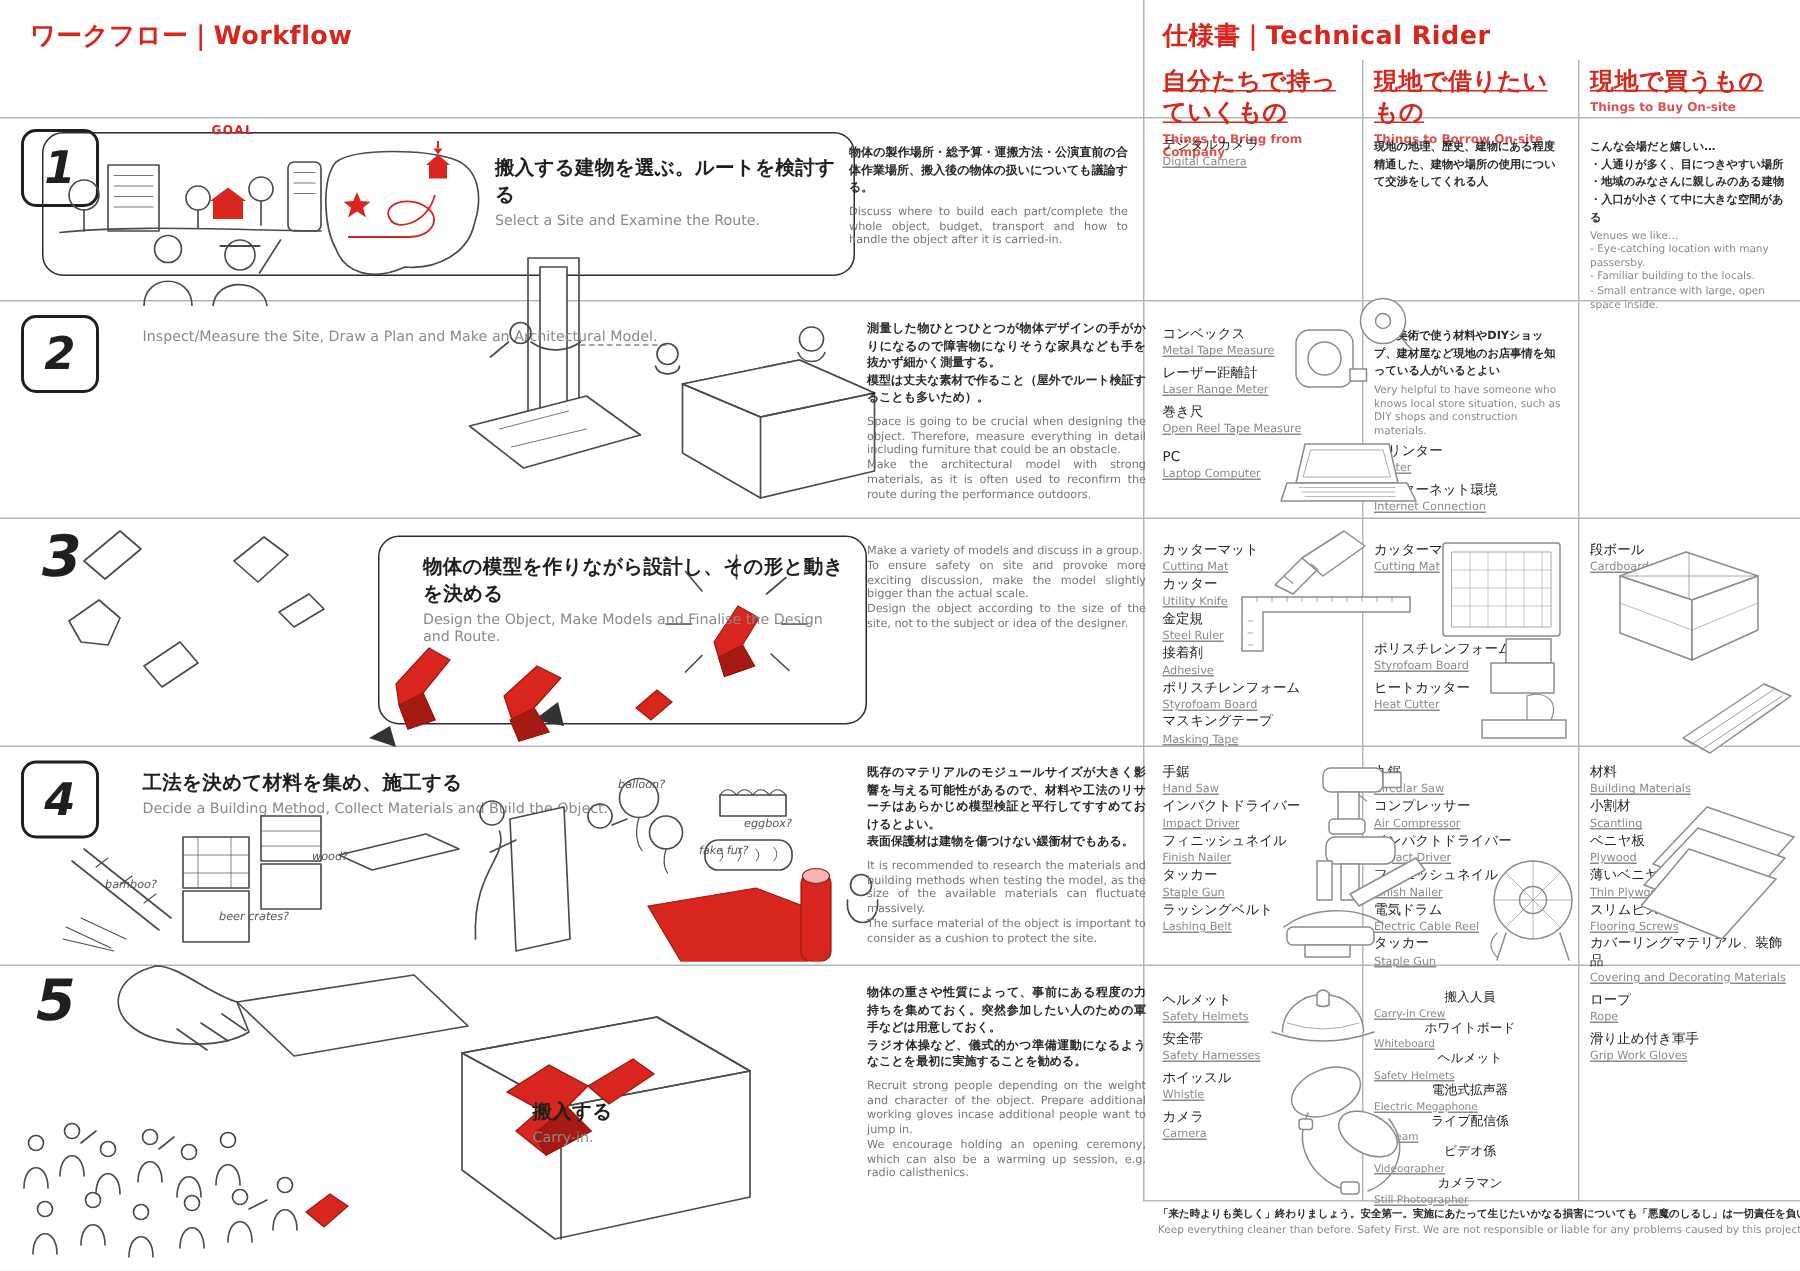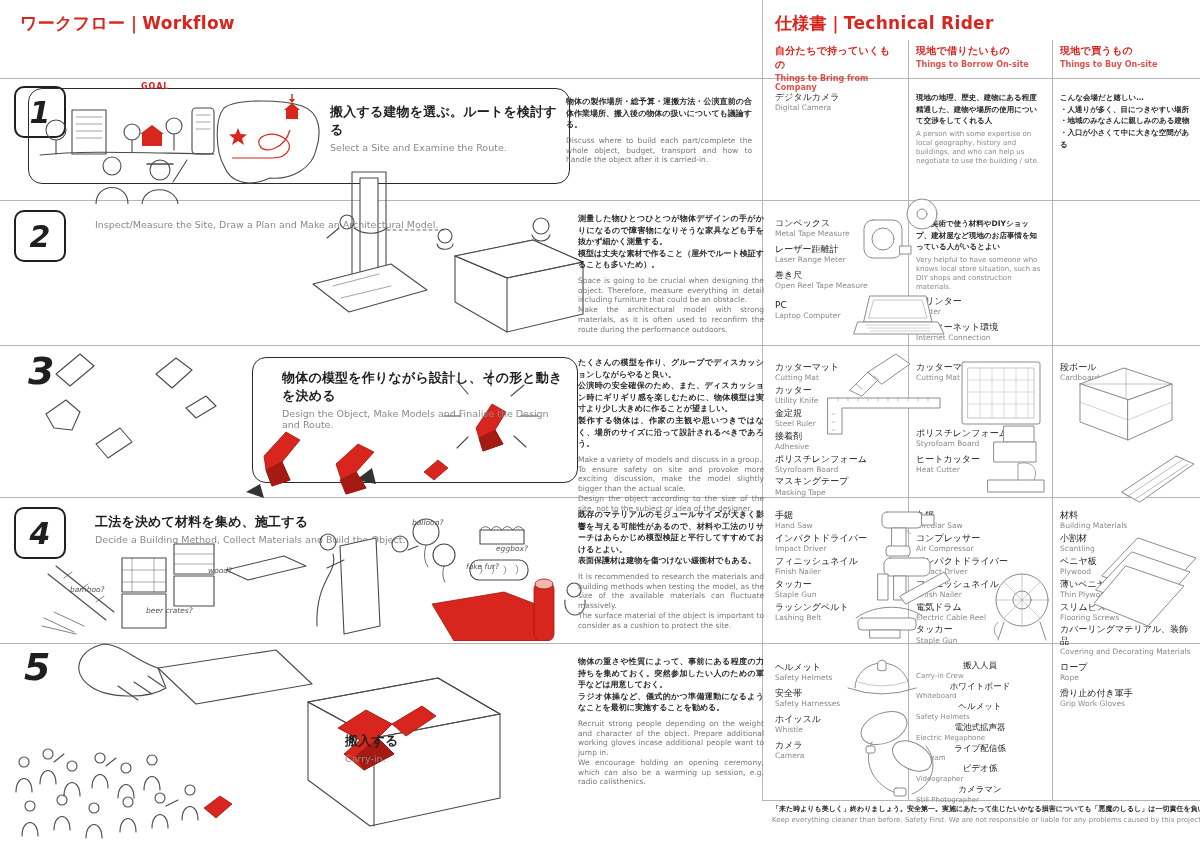--- a/index.html
+++ b/index.html
@@ -2,38 +2,38 @@
 <html><head>
 <meta charset="utf-8">
 <style>
   html,body{margin:0;padding:0;background:#e8e8e8;}
   .page{position:relative;width:1200px;height:847px;background:#ffffff;overflow:hidden;
         font-family:"DejaVu Sans","Liberation Sans",sans-serif;color:#1f1f1f;}
   .abs{position:absolute;}
   .hline{position:absolute;height:1px;background:#b5b5b5;}
   .vline{position:absolute;width:1px;background:#b5b5b5;}
   .main-title{font-size:17px;font-weight:800;color:#d8261e;letter-spacing:.3px;white-space:nowrap;}
-  .colhead-jp{font-size:10px;font-weight:800;color:#d8261e;letter-spacing:.3px;}
+  .colhead-jp{font-size:16px;font-weight:800;color:#d8261e;letter-spacing:.3px;text-decoration:underline;}
   .colhead-en{font-size:8px;font-weight:600;color:#d8261e;opacity:.8;margin-top:2px;}
   .numbox{width:48px;height:48px;border:2.5px solid #1f1f1f;border-radius:10px;background:#fff;
           display:flex;align-items:center;justify-content:center;
           font-size:30px;font-weight:800;font-style:italic;}
   .numplain{font-size:38px;font-weight:800;font-style:italic;line-height:1;}
   .bubble{position:absolute;border:1.5px solid #2b2b2b;border-radius:14px;}
   .t-jp{font-size:13px;font-weight:800;color:#1f1f1f;letter-spacing:.2px;}
   .t-en{font-size:9.5px;color:#8a8a8a;margin-top:3px;}
   .desc-jp{font-size:8px;font-weight:700;color:#2a2a2a;line-height:1.45;white-space:pre-line;text-align:justify;}
   .desc-en{font-size:7.5px;color:#777;line-height:1.3;margin-top:5px;white-space:pre-line;text-align:justify;}
   .note-jp{font-size:7.5px;font-weight:700;color:#2a2a2a;line-height:1.55;white-space:pre-line;}
   .note-en{font-size:7px;color:#8a8a8a;line-height:1.3;margin-top:3px;white-space:pre-line;}
   .cell .item{margin-bottom:5px;}
   .dense .item{margin-bottom:2px;}
   .xdense .item{margin-bottom:1px;}
   .item-jp{font-size:9px;font-weight:400;color:#222;line-height:1.25;}
-  .item-en{font-size:7.5px;color:#8a8a8a;line-height:1.15;margin-top:1px;}
+  .item-en{font-size:7.5px;color:#8a8a8a;line-height:1.15;margin-top:1px;text-decoration:underline;}
   .xdense .item-jp{font-size:8.5px;text-align:center;}
   .xdense .item-en{font-size:7px;}
   .anno{font-size:7.5px;font-style:italic;color:#555;white-space:nowrap;}
   .goal{font-size:8px;font-weight:800;color:#d8261e;letter-spacing:1px;}
   .footer-jp{font-size:7px;font-weight:700;color:#2a2a2a;white-space:nowrap;}
   .footer-en{font-size:7px;color:#8a8a8a;margin-top:2px;white-space:nowrap;}
   svg{display:block;}
   .sk{stroke:#4a4a4a;fill:none;stroke-width:1.1;stroke-linecap:round;stroke-linejoin:round;}
   .sk-light{stroke:#8c8c8c;fill:none;stroke-width:1;stroke-linecap:round;stroke-linejoin:round;}
 </style>
@@ -184,23 +184,20 @@
       <polygon fill="#d8261e" points="440,84 456,60 470,68 459,86 467,100 447,107"></polygon>
       <polygon fill="#a51a12" points="459,86 467,100 447,107 443,94"></polygon>
     </g>
   </svg>
 
   <div class="abs" style="left:282px;top:369px;width:286px">
     <div class="t-jp">物体の模型を作りながら設計し、その形と動きを決める</div>
     <div class="t-en">Design the Object, Make Models and Finalise the Design and Route.</div>
   </div>
   <div class="abs" style="left:578px;top:357px;width:186px">
-    <div class="desc-jp">たくさんの模型を作り、グループでディスカッションしながらやると良い。
-公演時の安全確保のため、また、ディスカッション時にギリギリ感を楽しむために、物体模型は実寸より少し大きめに作ることが望ましい。
-製作する物体は、作家の主観や思いつきではなく、場所のサイズに沿って設計されるべきであろう。</div>
     <div class="desc-en">Make a variety of models and discuss in a group.
 To ensure safety on site and provoke more exciting discussion, make the model slightly bigger than the actual scale.
 Design the object according to the size of the site, not to the subject or idea of the designer.</div>
   </div>
 
   <div class="abs numbox" style="left:14px;top:507px">4</div>
   <div class="abs" style="left:95px;top:513px;width:340px">
     <div class="t-jp">工法を決めて材料を集め、施工する</div>
     <div class="t-en">Decide a Building Method, Collect Materials and Build the Object.</div>
   </div>
@@ -298,46 +295,49 @@
         <path d="M112 192 C112 174 128 174 128 192"></path>
       <circle cx="152" cy="158" r="5"></circle>
         <path d="M144 188 C144 170 160 170 160 188"></path>
         <path d="M158 166 l12 -6"></path>
       <circle cx="182" cy="150" r="5"></circle>
         <path d="M174 180 C174 162 190 162 190 180"></path>
     </g>
     <polygon fill="#d8261e" stroke="#9e1710" stroke-width="0.8" points="196,168 212,156 224,164 208,178"></polygon>
   </svg>
 
-  <div class="abs" style="left:345px;top:732px">
+  <div class="abs" style="left:355px;top:732px">
     <div class="t-jp">搬入する</div>
     <div class="t-en">Carry-in.</div>
   </div>
   <div class="abs" style="left:578px;top:656px;width:186px">
     <div class="desc-jp">物体の重さや性質によって、事前にある程度の力持ちを集めておく。突然参加したい人のための軍手などは用意しておく。
 ラジオ体操など、儀式的かつ準備運動になるようなことを最初に実施することを勧める。</div>
     <div class="desc-en">Recruit strong people depending on the weight and character of the object. Prepare additional working gloves incase additional people want to jump in.
 We encourage holding an opening ceremony, which can also be a warming up session, e.g. radio calisthenics.</div>
   </div>
 
   <div class="abs cell" style="left:775px;top:92px;width:125px">
       <div class="item">
         <div class="item-jp">デジタルカメラ</div>
         <div class="item-en">Digital Camera</div>
       </div>
     </div>
   <div class="abs" style="left:916px;top:92px;width:128px">
     <div class="note-jp">現地の地理、歴史、建物にある程度精通した、建物や場所の使用について交渉をしてくれる人</div>
-    <div class="note-en">A person with some expertise on local geography, history and buildings, and who can help us negotiate to use the building / site.</div>
   </div>
   <div class="abs" style="left:1060px;top:92px;width:134px">
     <div class="note-jp">こんな会場だと嬉しい…
 ・人通りが多く、目につきやすい場所
 ・地域のみなさんに親しみのある建物
 ・入口が小さくて中に大きな空間がある</div>
+    <div class="note-en">Venues we like…
+- Eye-catching location with many passersby.
+- Familiar building to the locals.
+- Small entrance with large, open space inside.</div>
   </div>
 
   <div class="abs cell" style="left:775px;top:218px;width:125px">
       <div class="item">
         <div class="item-jp">コンベックス</div>
         <div class="item-en">Metal Tape Measure</div>
       </div>
       <div class="item">
         <div class="item-jp">レーザー距離計</div>
         <div class="item-en">Laser Range Meter</div>

